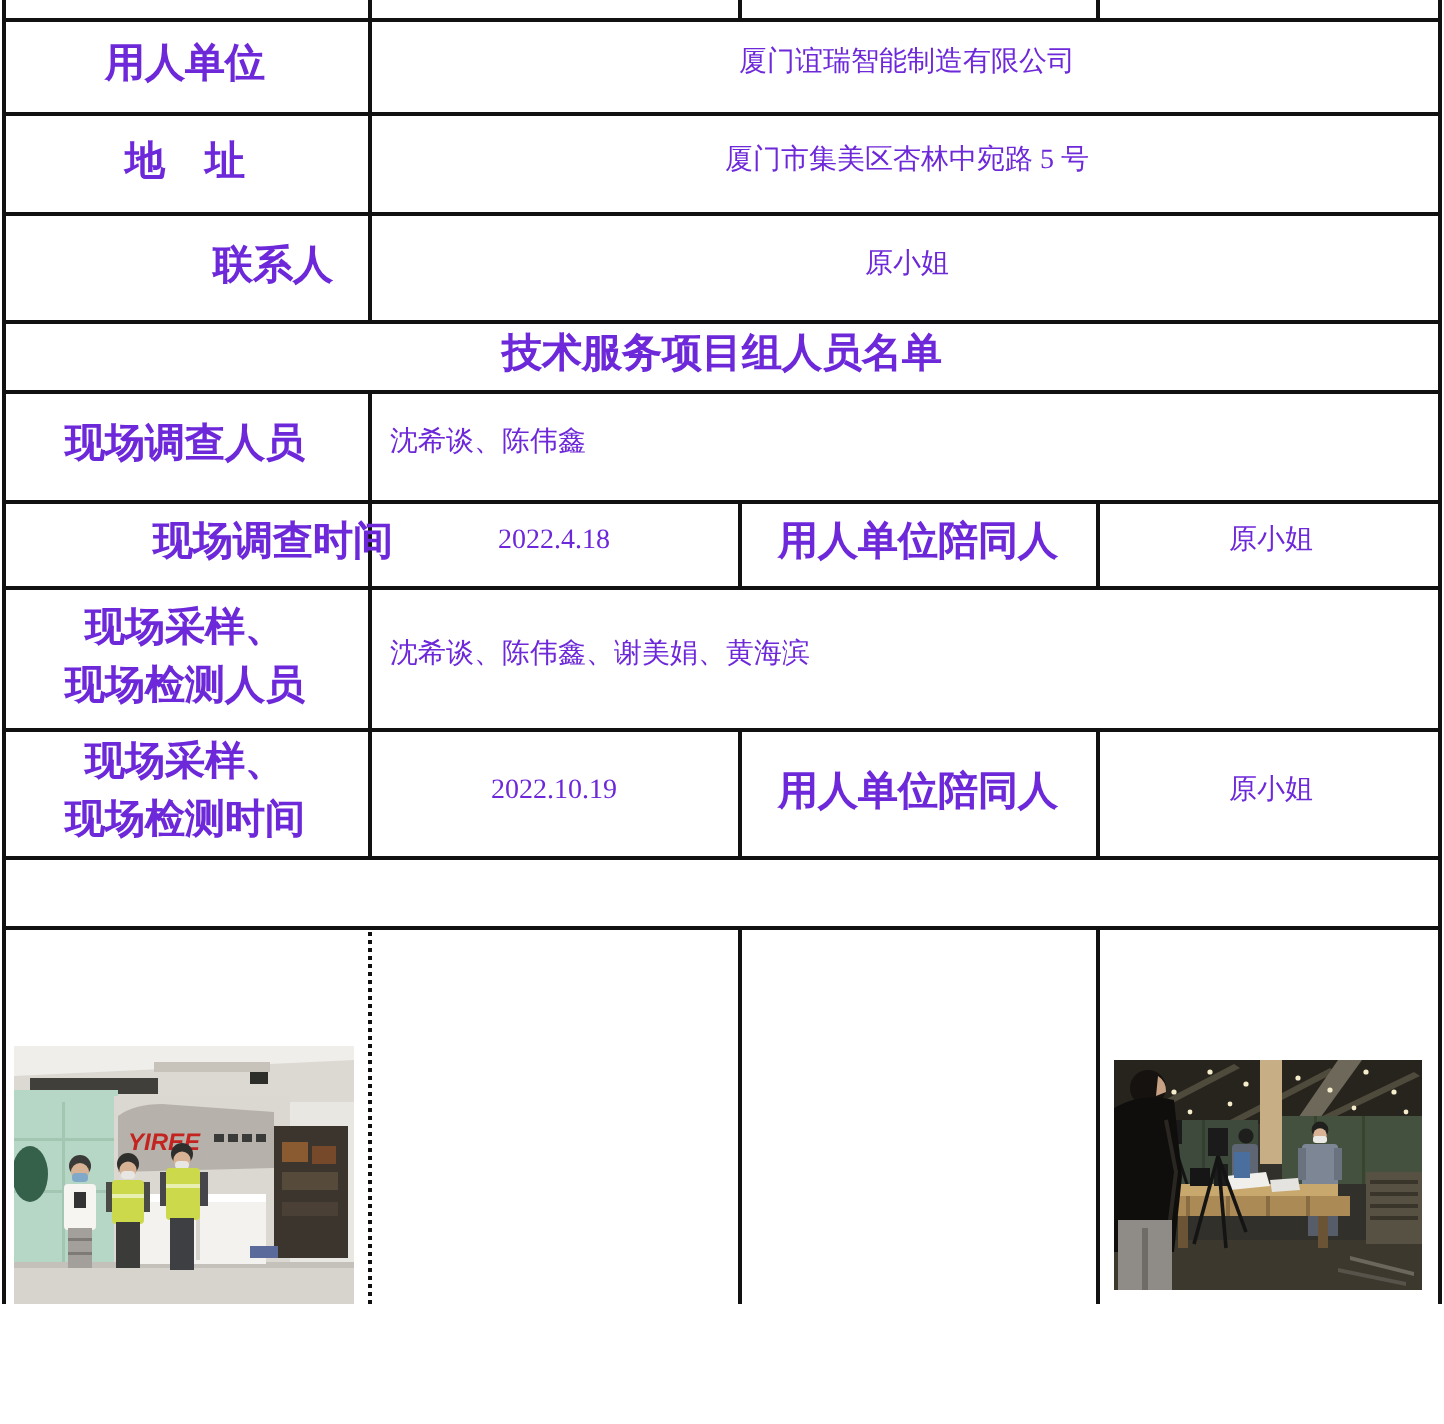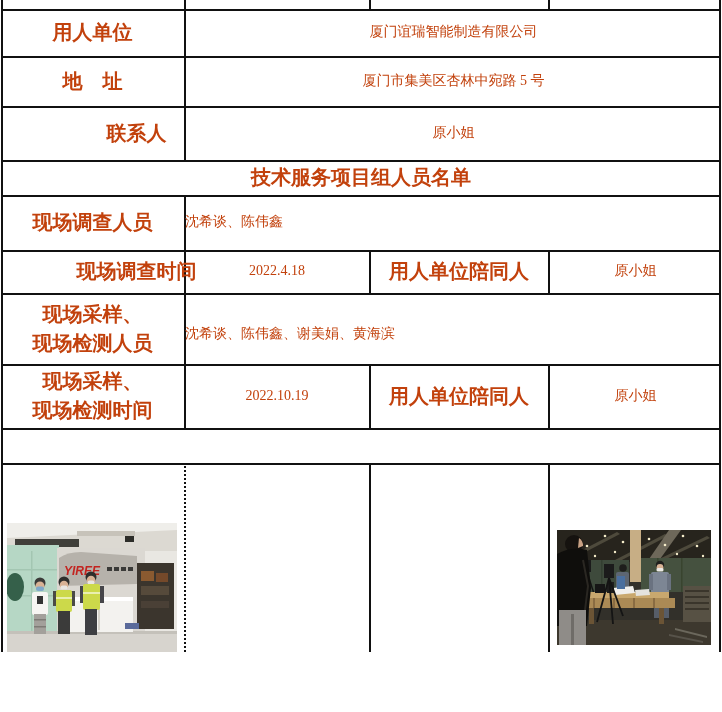--- a/index.html
+++ b/index.html
@@ -1,25 +1,25 @@
 <!DOCTYPE html>
 <html><head>
 <meta charset="utf-8">
 <style>
   html,body{margin:0;padding:0;background:#fff;}
   #page{position:relative;width:722px;height:652px;background:#fff;overflow:hidden;
-        font-family:"Liberation Sans","DejaVu Sans",sans-serif;color:#c2410c;}
+        font-family:"Liberation Sans","DejaVu Sans",sans-serif;color:#6d28d9;}
   .hl{position:absolute;left:1px;width:720px;height:2px;background:#111;}
   .vl{position:absolute;width:2px;background:#111;}
   .vl-dot{position:absolute;width:0;border-left:2px dotted #111;}
   .cell{position:absolute;display:flex;align-items:center;justify-content:center;
         text-align:center;line-height:1.45;}
   .lbl{font-weight:bold;font-size:20px;font-family:"Liberation Sans","DejaVu Sans",sans-serif;}
   .val{font-size:14px;font-weight:normal;font-family:"Liberation Serif","DejaVu Serif",serif;}
-  .leftal{justify-content:flex-start;text-align:left;}
+  .leftal{justify-content:flex-start;text-align:left;padding-left:10px;}
   .pre{white-space:pre-line;}
   .photo{position:absolute;}
 </style>
 </head>
 <body>
 
 <div id="page">
 
   <div class="vl" style="left:1px;top:0;height:712px;"></div>
   <div class="vl" style="left:719px;top:0;height:712px;"></div>
@@ -65,21 +65,21 @@
   <div class="cell lbl" style="left:0;top:195px;width:185px;height:55px;font-family:Liberation Serif, serif;">现场调查人员</div>
   <div class="cell val leftal" style="left:185px;top:195px;width:527px;height:55px;">沈希谈、陈伟鑫</div>
 
   <div class="cell lbl" style="left:0;top:250px;width:185px;height:43px;padding-left:44px;">现场调查时间</div>
   <div class="cell val" style="left:185px;top:250px;width:184px;height:43px;">2022.4.18</div>
   <div class="cell lbl" style="left:370px;top:250px;width:178px;height:43px;">用人单位陪同人</div>
   <div class="cell val" style="left:549px;top:250px;width:173px;height:43px;">原小姐</div>
 
   <div class="cell lbl pre" style="left:0;top:293px;width:185px;height:71px;">现场采样、
 现场检测人员</div>
-  <div class="cell val leftal" style="left:185px;top:299px;width:527px;height:71px;">沈希谈、陈伟鑫、谢美娟、黄海滨</div>
+  <div class="cell val leftal" style="left:185px;top:293px;width:527px;height:71px;">沈希谈、陈伟鑫、谢美娟、黄海滨</div>
 
   <div class="cell lbl pre" style="left:0;top:364px;width:185px;height:64px;">现场采样、
 现场检测时间</div>
   <div class="cell val" style="left:185px;top:364px;width:184px;height:64px;">2022.10.19</div>
   <div class="cell lbl" style="left:370px;top:364px;width:178px;height:64px;">用人单位陪同人</div>
   <div class="cell val" style="left:549px;top:364px;width:173px;height:64px;">原小姐</div>
 
 
   <svg class="photo" style="left:7px;top:523px;" width="170" height="133" viewBox="0 0 170 133">
     <rect width="170" height="133" fill="#e9e7e2"></rect>

